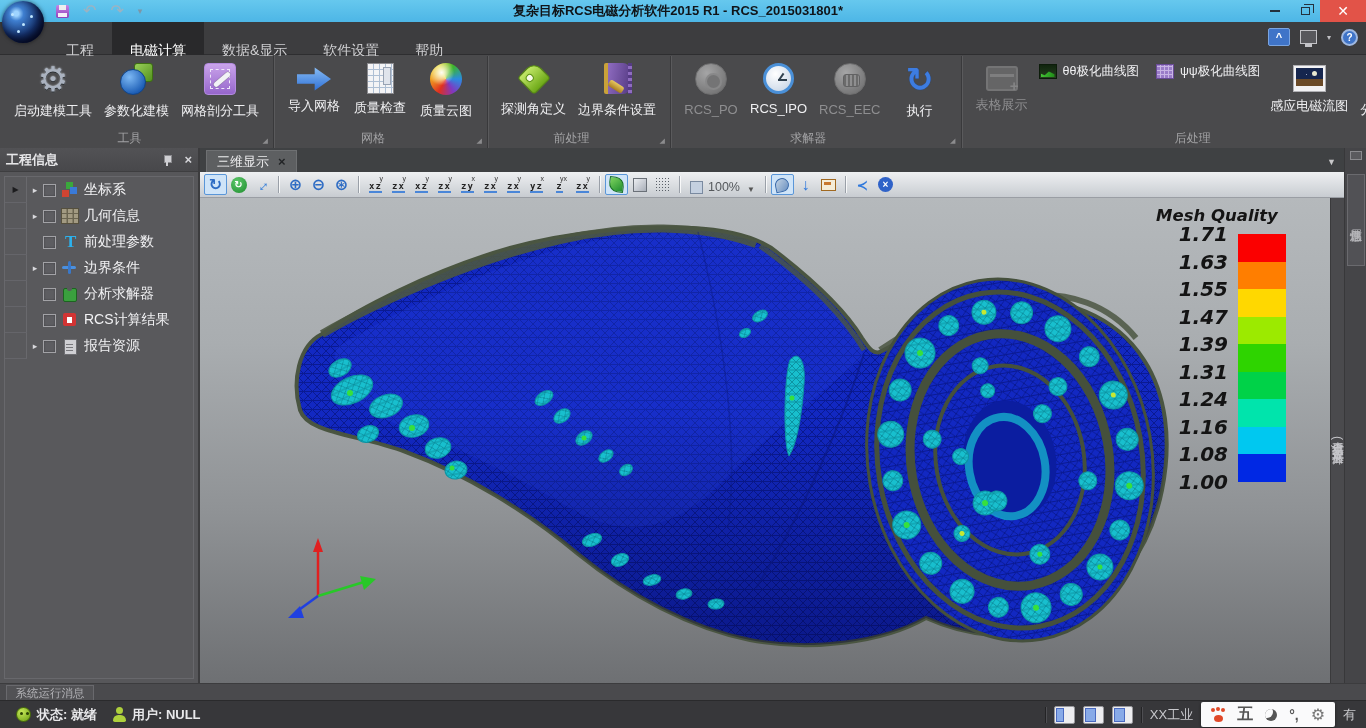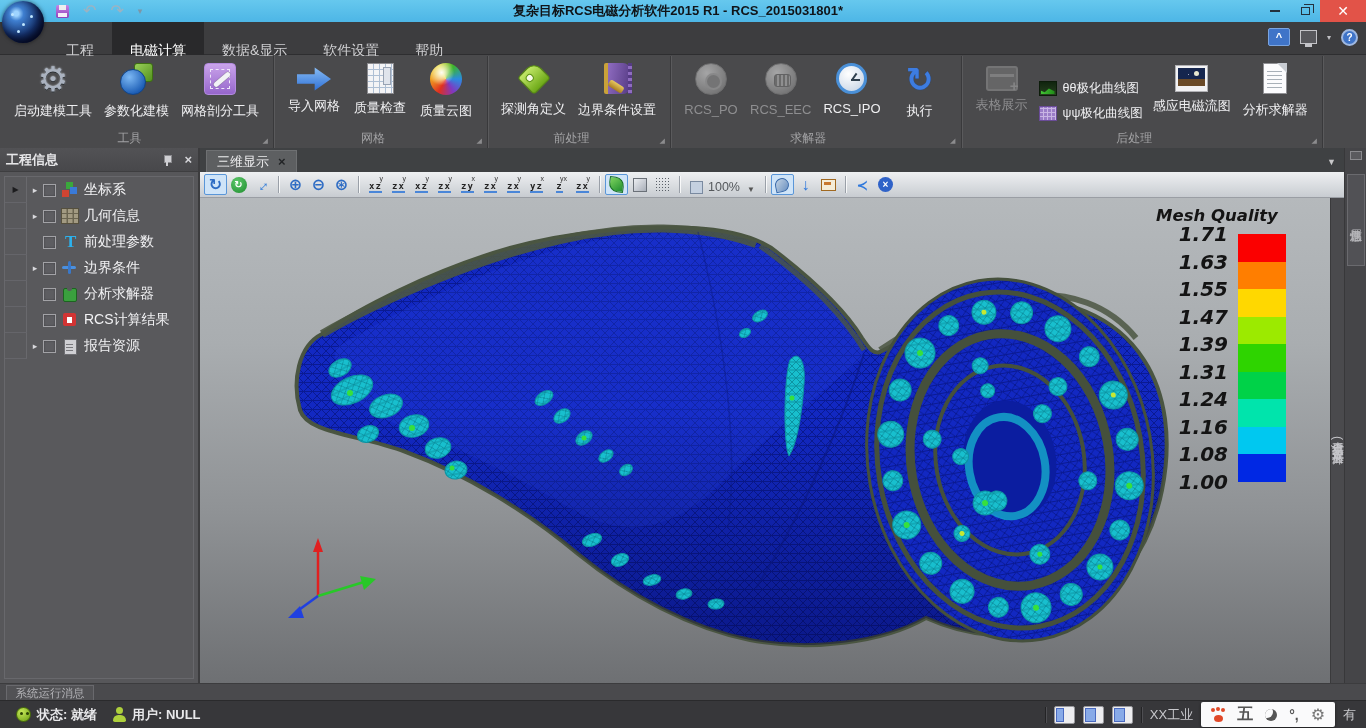--- a/index.html
+++ b/index.html
@@ -46,21 +46,21 @@
   .ribbon { position:absolute; left:0; top:56px; right:0; height:92px; background:#4a4a4c; display:flex; }
   .rgroup { position:relative; padding:3px 8px 18px 8px; display:flex; align-items:flex-start;
     box-shadow:1px 0 0 #39393b, 2px 0 0 #5a5a5c; }
   .rrow { display:flex; align-items:flex-start; }
   .rbtn { min-width:66px; padding:2px 6px; display:flex; flex-direction:column; align-items:center; gap:3px; }
   .rbl { font-size:13px; color:#efeff1; white-space:nowrap; margin-top:2px; }
   .rbtn.disabled .rbl { color:#8e8e90; }
   .rbtn.disabled .ric { filter:grayscale(1); opacity:.55; }
   .rglabel { position:absolute; bottom:1px; left:0; right:14px; text-align:center; font-size:12px; color:#a2a2a4; }
   .rgcorner { position:absolute; right:5px; bottom:3px; font-size:7px; color:#8c8c8e; }
-  .rstack { display:flex; flex-direction:column; gap:8px; padding:4px 4px;margin-top:17px; }
+  .rstack { display:flex; flex-direction:row; gap:17px; padding:4px 4px; }
   .rsmall { display:flex; align-items:center; gap:6px; }
   .rsl { font-size:12.5px; color:#efeff1; white-space:nowrap; }
 
   .ric { width:36px; height:36px; position:relative; display:flex; align-items:center; justify-content:center; }
   .ric-gear::before { content:"⚙"; font-size:34px; line-height:34px; color:#aab2bf; text-shadow:0 1px 1px #202428, 0 0 2px #d8dee6; }
   .ric-shapes::before { content:""; position:absolute; right:2px; top:2px; width:17px; height:17px; border-radius:3px;
     background:linear-gradient(135deg,#9ad05a,#53921e); border:1px solid #3e7012; }
   .ric-shapes::after { content:""; position:absolute; left:1px; bottom:2px; width:24px; height:24px; border-radius:50%;
     background:radial-gradient(circle at 35% 30%,#7cb8f4,#1b5cb4 75%); border:1px solid #114488; }
   .ric-mesh-tool { background:linear-gradient(#caa4ea,#9666cc); border:1px solid #b28ade; border-radius:4px; width:32px; height:32px; margin:2px; }
@@ -341,27 +341,27 @@
       </div>
       <div class="rglabel">前处理</div>
       <span class="rgcorner">◢</span>
     </div>
     <div class="rgroup">
       <div class="rrow">
         <div class="rbtn disabled">
           <div class="ric ric-sphere-po"></div>
           <div class="rbl">RCS_PO</div>
         </div>
+        <div class="rbtn">
+          <div class="ric ric-clock"></div>
+          <div class="rbl">RCS_IPO</div>
+        </div>
         <div class="rbtn disabled">
           <div class="ric ric-sphere-eec"></div>
           <div class="rbl">RCS_EEC</div>
-        </div>
-        <div class="rbtn">
-          <div class="ric ric-clock"></div>
-          <div class="rbl">RCS_IPO</div>
         </div>
         <div class="rbtn">
           <div class="ric ric-run"></div>
           <div class="rbl">执行</div>
         </div>
       </div>
       <div class="rglabel">求解器</div>
       <span class="rgcorner">◢</span>
     </div>
     <div class="rgroup">

